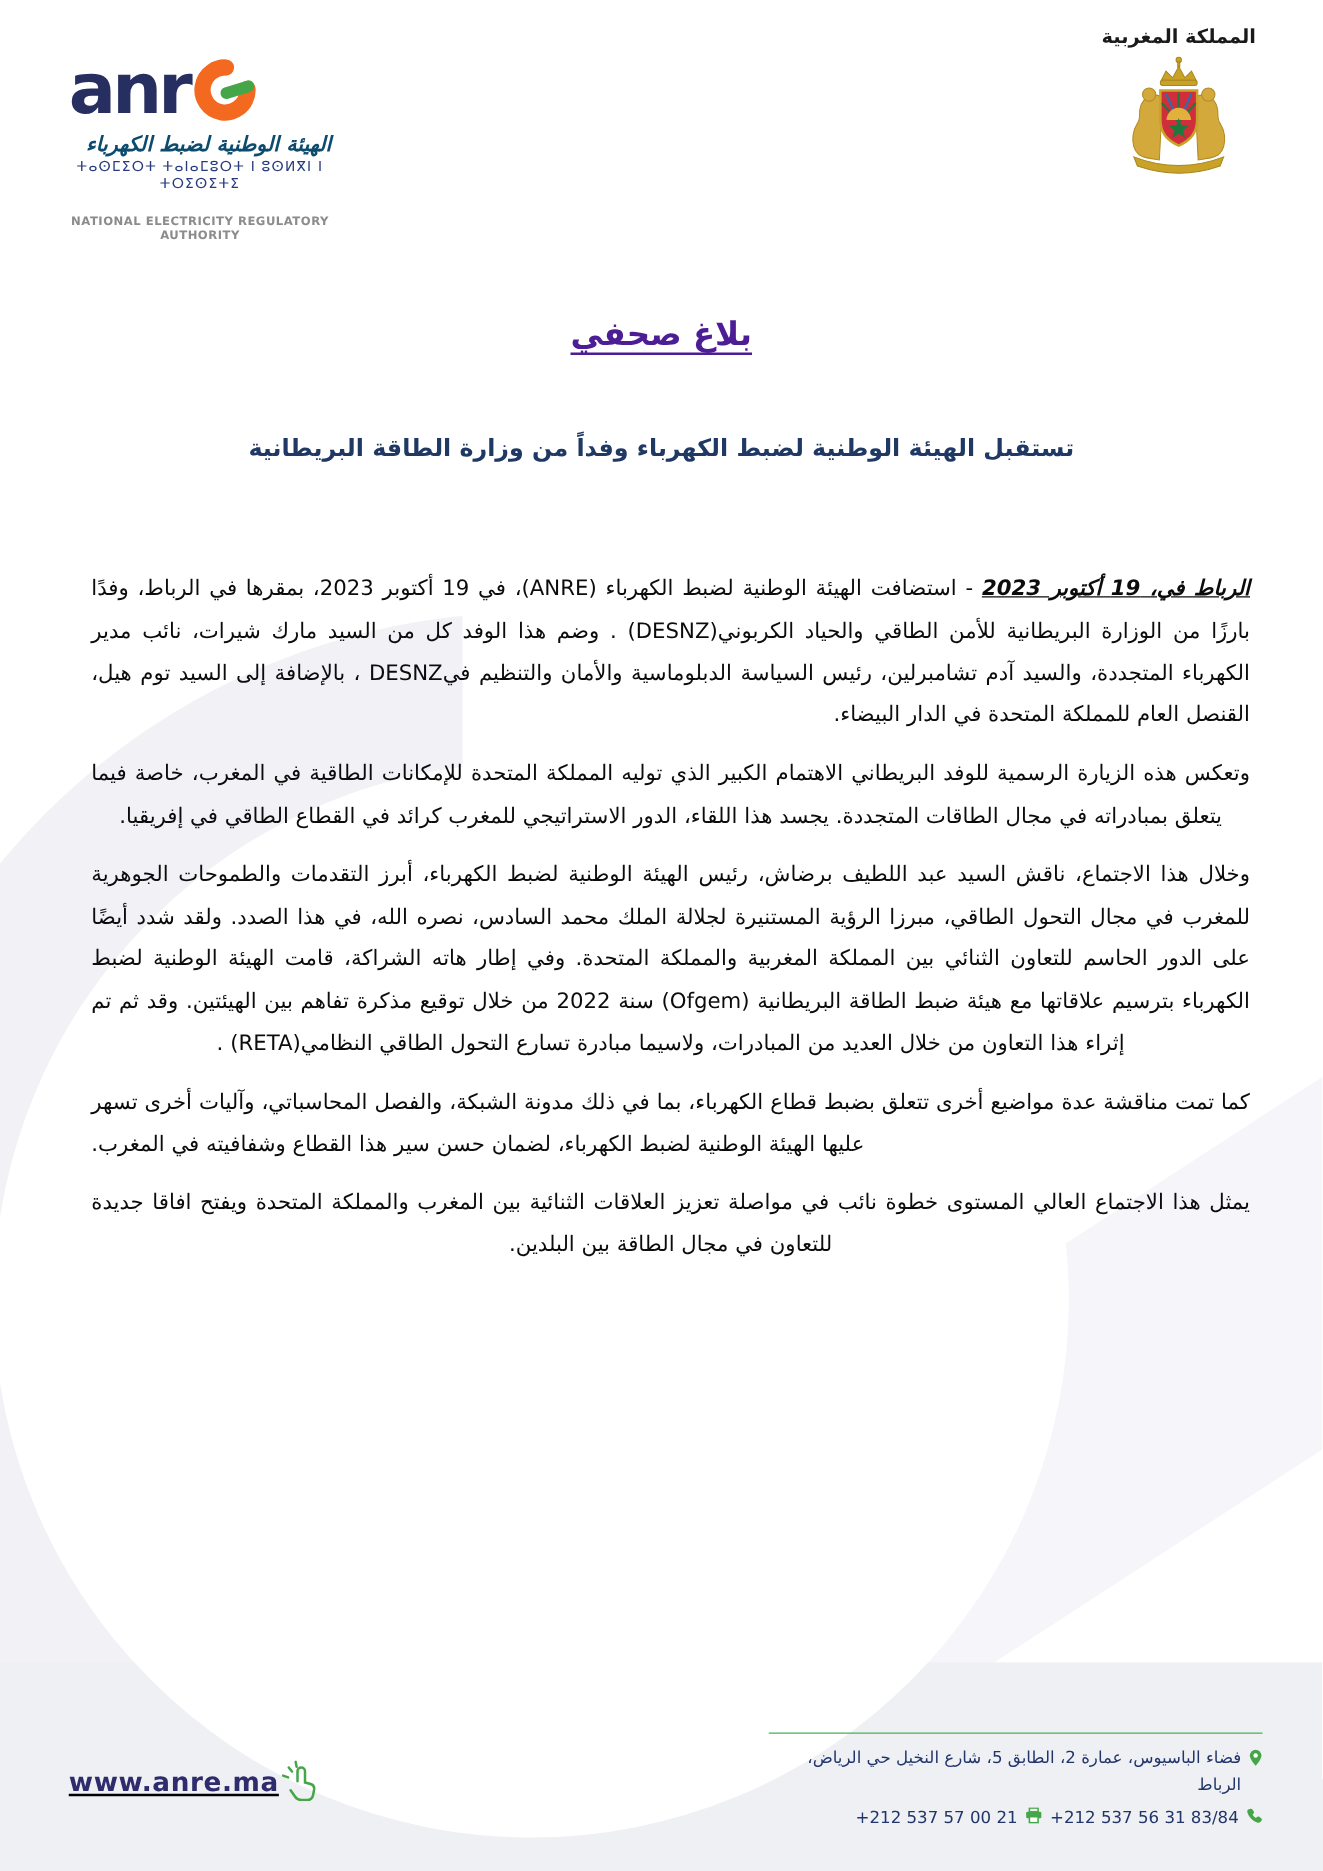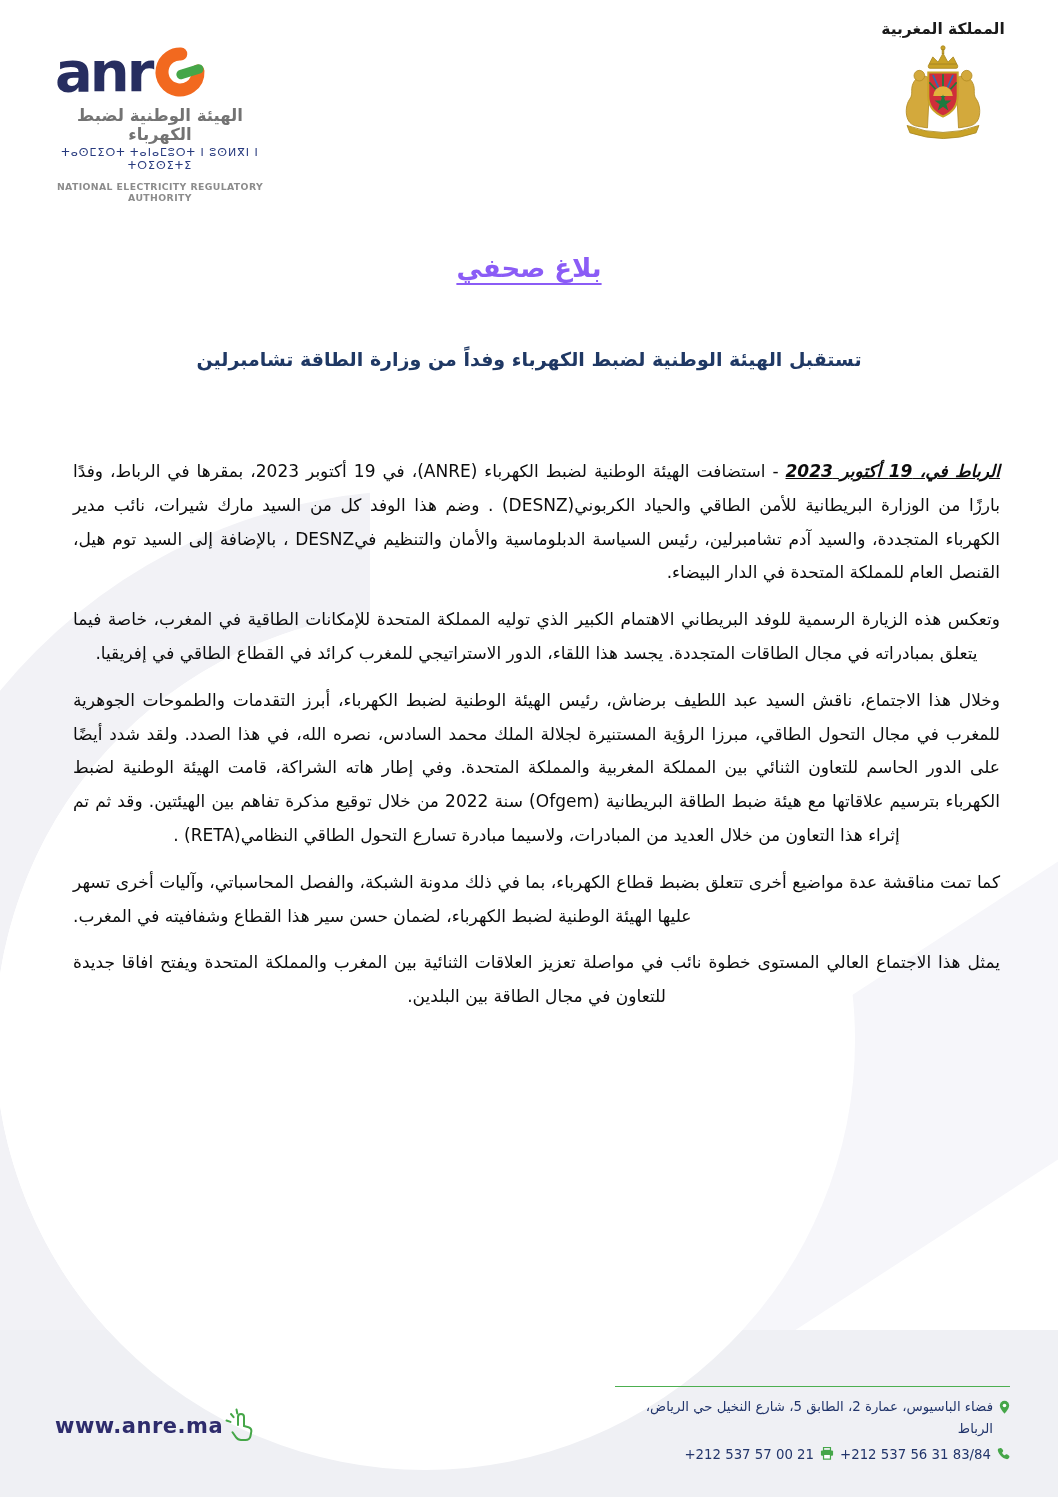--- a/index.html
+++ b/index.html
@@ -12,46 +12,46 @@
   .wm-strip{position:absolute;left:430px;top:1040px;width:780px;height:250px;background:#f6f6fa;transform:rotate(-33deg);z-index:0;}
   .footer-band{position:absolute;left:0;bottom:0;width:100%;height:167px;background:#eff0f4;z-index:1;}
   .wm-circle{position:absolute;left:-5px;top:610px;width:860px;height:860px;background:#ffffff;border-radius:50%;z-index:2;}
 
   
   .header{position:absolute;left:0;top:0;width:100%;z-index:3;}
   .logo{position:absolute;left:55px;top:42px;width:210px;}
   .logo-row{display:flex;align-items:center;}
   .wordmark{font-weight:bold;font-size:56px;line-height:56px;color:#272e60;letter-spacing:-3px;}
   .e-icon{margin-left:3px;margin-top:4px;}
-  .logo-ar{color:#737373;font-weight:bold;font-size:16.5px;text-align:center;margin-top:4px;direction:rtl;}
+  .logo-ar{color:#0c4a6e;font-weight:bold;font-size:16.5px;text-align:right;margin-top:4px;direction:rtl;font-style:italic;}
   .logo-tif{color:#273a7e;font-size:11px;text-align:center;margin-top:2px;letter-spacing:1px;}
-  .logo-en{color:#8c8c8c;font-size:9.3px;font-weight:600;text-align:center;margin-top:9px;letter-spacing:.4px;}
+  .logo-en{color:#8c8c8c;font-size:9.3px;font-weight:600;text-align:center;margin-top:19px;letter-spacing:.4px;}
   .kingdom{position:absolute;right:46px;top:20px;width:138px;text-align:center;}
   .kingdom-title{font-size:15.5px;font-weight:bold;color:#1a1a1a;direction:rtl;}
   .crest{margin-top:4px;}
 
   
   .title{position:absolute;top:253px;left:0;width:100%;text-align:center;z-index:3;
-         font-size:26px;font-weight:bold;color:#8b5cf6;text-decoration:underline;
+         font-size:26px;font-weight:bold;color:#4c1d95;text-decoration:underline;
          text-decoration-thickness:2px;text-underline-offset:6px;direction:rtl;}
   .subtitle{position:absolute;top:348px;left:0;width:100%;text-align:center;z-index:3;
             font-size:19px;font-weight:bold;color:#1f3864;direction:rtl;}
 
   
   .body-text{position:absolute;top:455px;left:73px;right:58px;z-index:3;
              direction:rtl;text-align:justify;color:#0c0c0c;
              font-size:17px;line-height:33.8px;}
   .para{margin:0 0 13px 0;}
   .dateline{font-weight:bold;font-style:italic;text-decoration:underline;}
   .last-center{text-align-last:center;}
   .last-left{text-align-last:left;}
 
   
   .footer{position:absolute;left:0;bottom:0;width:100%;height:167px;z-index:4;}
-  .website{position:absolute;left:55px;bottom:52px;display:flex;align-items:center;}
+  .website{position:absolute;left:55px;bottom:52px;display:flex;align-items:center;text-decoration:underline;}
   .website-link{font-size:21px;font-weight:bold;color:#2e2c6c;text-decoration:none;letter-spacing:.5px;}
   .contact{position:absolute;right:48px;bottom:30px;width:395px;direction:rtl;text-align:right;}
   .contact-divider{border:none;border-top:1.6px solid #4caf50;margin:0 0 9px 0;}
   .contact-line{display:flex;direction:rtl;align-items:flex-start;justify-content:flex-start;gap:6px;
                 color:#22356b;font-size:13.3px;line-height:1.65;}
   .nums{margin-top:2px;align-items:center;}
   .num{direction:ltr;unicode-bidi:isolate;}
   .cicon{flex:0 0 auto;margin-top:3px;}
 </style>
 </head>
@@ -114,21 +114,21 @@
 
           <path d="M60 64 l2.6 7.4 7.8 0 -6.3 4.7 2.4 7.6 -6.5 -4.7 -6.5 4.7 2.4 -7.6 -6.3 -4.7 7.8 0 z" fill="#1d7a3f"></path>
 
           <path d="M16 102 q44 17 88 0 l-3.5 9 q-40 14 -81 0 z" fill="#c9a227" stroke="#a8861d" stroke-width="1"></path>
         </svg>
       </div>
     </div>
   </div>
 
   <div class="title">بلاغ صحفي</div>
-  <div class="subtitle">تستقبل الهيئة الوطنية لضبط الكهرباء وفداً من وزارة الطاقة تشامبرلين</div>
+  <div class="subtitle">تستقبل الهيئة الوطنية لضبط الكهرباء وفداً من وزارة الطاقة البريطانية</div>
 
   <div class="body-text">
     <p class="para"><span class="dateline">الرباط في، 19 أكتوبر 2023</span><span> - استضافت الهيئة الوطنية لضبط الكهرباء (ANRE)، في 19 أكتوبر 2023، بمقرها في الرباط، وفدًا بارزًا من الوزارة البريطانية للأمن الطاقي والحياد الكربوني(DESNZ) . وضم هذا الوفد كل من السيد مارك شيرات، نائب مدير الكهرباء المتجددة، والسيد آدم تشامبرلين، رئيس السياسة الدبلوماسية والأمان والتنظيم فيDESNZ ، بالإضافة إلى السيد توم هيل، القنصل العام للمملكة المتحدة في الدار البيضاء.</span></p>
     <p class="para last-center">وتعكس هذه الزيارة الرسمية للوفد البريطاني الاهتمام الكبير الذي توليه المملكة المتحدة للإمكانات الطاقية في المغرب، خاصة فيما يتعلق بمبادراته في مجال الطاقات المتجددة.  يجسد هذا اللقاء، الدور الاستراتيجي للمغرب كرائد في القطاع الطاقي في إفريقيا.</p>
     <p class="para last-center">وخلال هذا الاجتماع، ناقش السيد عبد اللطيف برضاش، رئيس الهيئة الوطنية لضبط الكهرباء، أبرز التقدمات والطموحات الجوهرية للمغرب في مجال التحول الطاقي، مبرزا الرؤية المستنيرة لجلالة الملك محمد السادس، نصره الله، في هذا الصدد. ولقد شدد أيضًا على الدور الحاسم للتعاون الثنائي بين المملكة المغربية والمملكة المتحدة. وفي إطار هاته الشراكة، قامت الهيئة الوطنية لضبط الكهرباء بترسيم علاقاتها مع هيئة ضبط الطاقة البريطانية (Ofgem) سنة 2022 من خلال توقيع مذكرة تفاهم بين الهيئتين. وقد ثم تم إثراء هذا التعاون من خلال العديد من المبادرات، ولاسيما مبادرة تسارع التحول الطاقي النظامي(RETA) .</p>
     <p class="para last-left">كما تمت مناقشة عدة مواضيع أخرى تتعلق بضبط قطاع الكهرباء، بما في ذلك مدونة الشبكة، والفصل المحاسباتي، وآليات أخرى تسهر عليها الهيئة الوطنية لضبط الكهرباء، لضمان حسن سير هذا القطاع وشفافيته في المغرب.</p>
     <p class="para last-center">يمثل هذا الاجتماع العالي المستوى خطوة نائب في مواصلة تعزيز العلاقات الثنائية بين المغرب والمملكة المتحدة ويفتح افاقا جديدة للتعاون في مجال الطاقة بين البلدين.</p>
   </div>
 
   <div class="footer">

